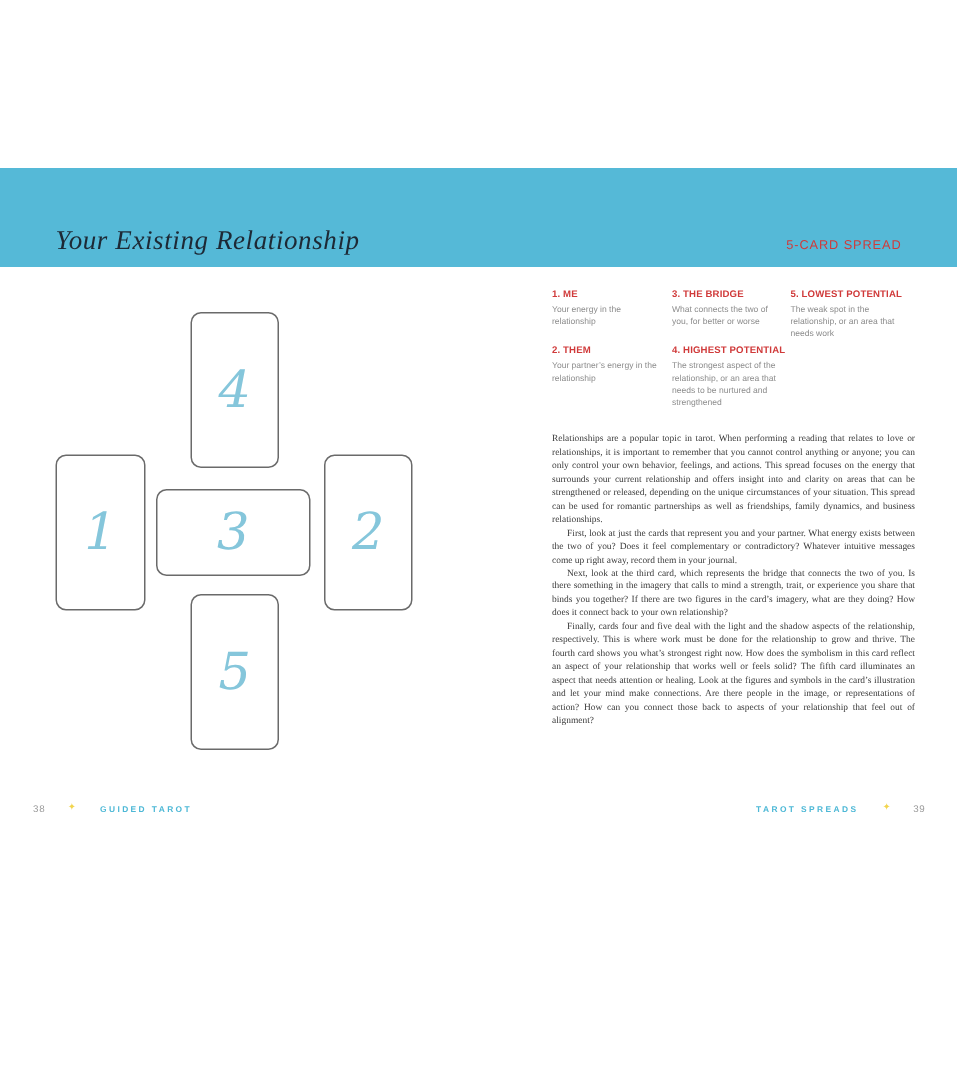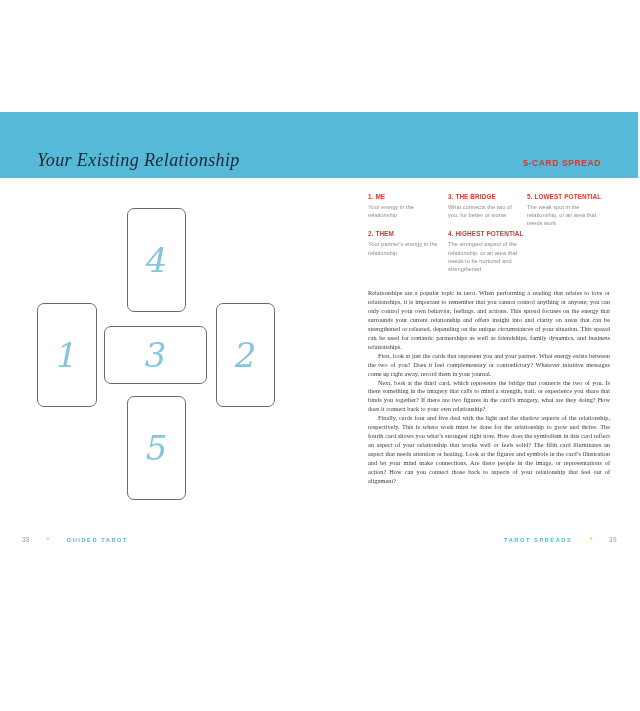--- a/index.html
+++ b/index.html
@@ -20,21 +20,21 @@
   }
   .band-title{
     margin:0;
     font-family:"Liberation Serif","DejaVu Serif",serif;
     font-style:italic;font-weight:500;
     font-size:18px;letter-spacing:.4px;
     color:#1d2935;
   }
   .spread-type{
     font-family:"Liberation Sans",sans-serif;
-    font-weight:bold;font-size:8.5px;letter-spacing:.6px;
+    font-weight:normal;font-size:8.5px;letter-spacing:.6px;
     color:#d03a3a;
     padding-bottom:3px;
     margin-left:48px;
   }
 
   
   .card{
     position:absolute;
     background:#ffffff;
     border:1px solid #6a6a6a;

